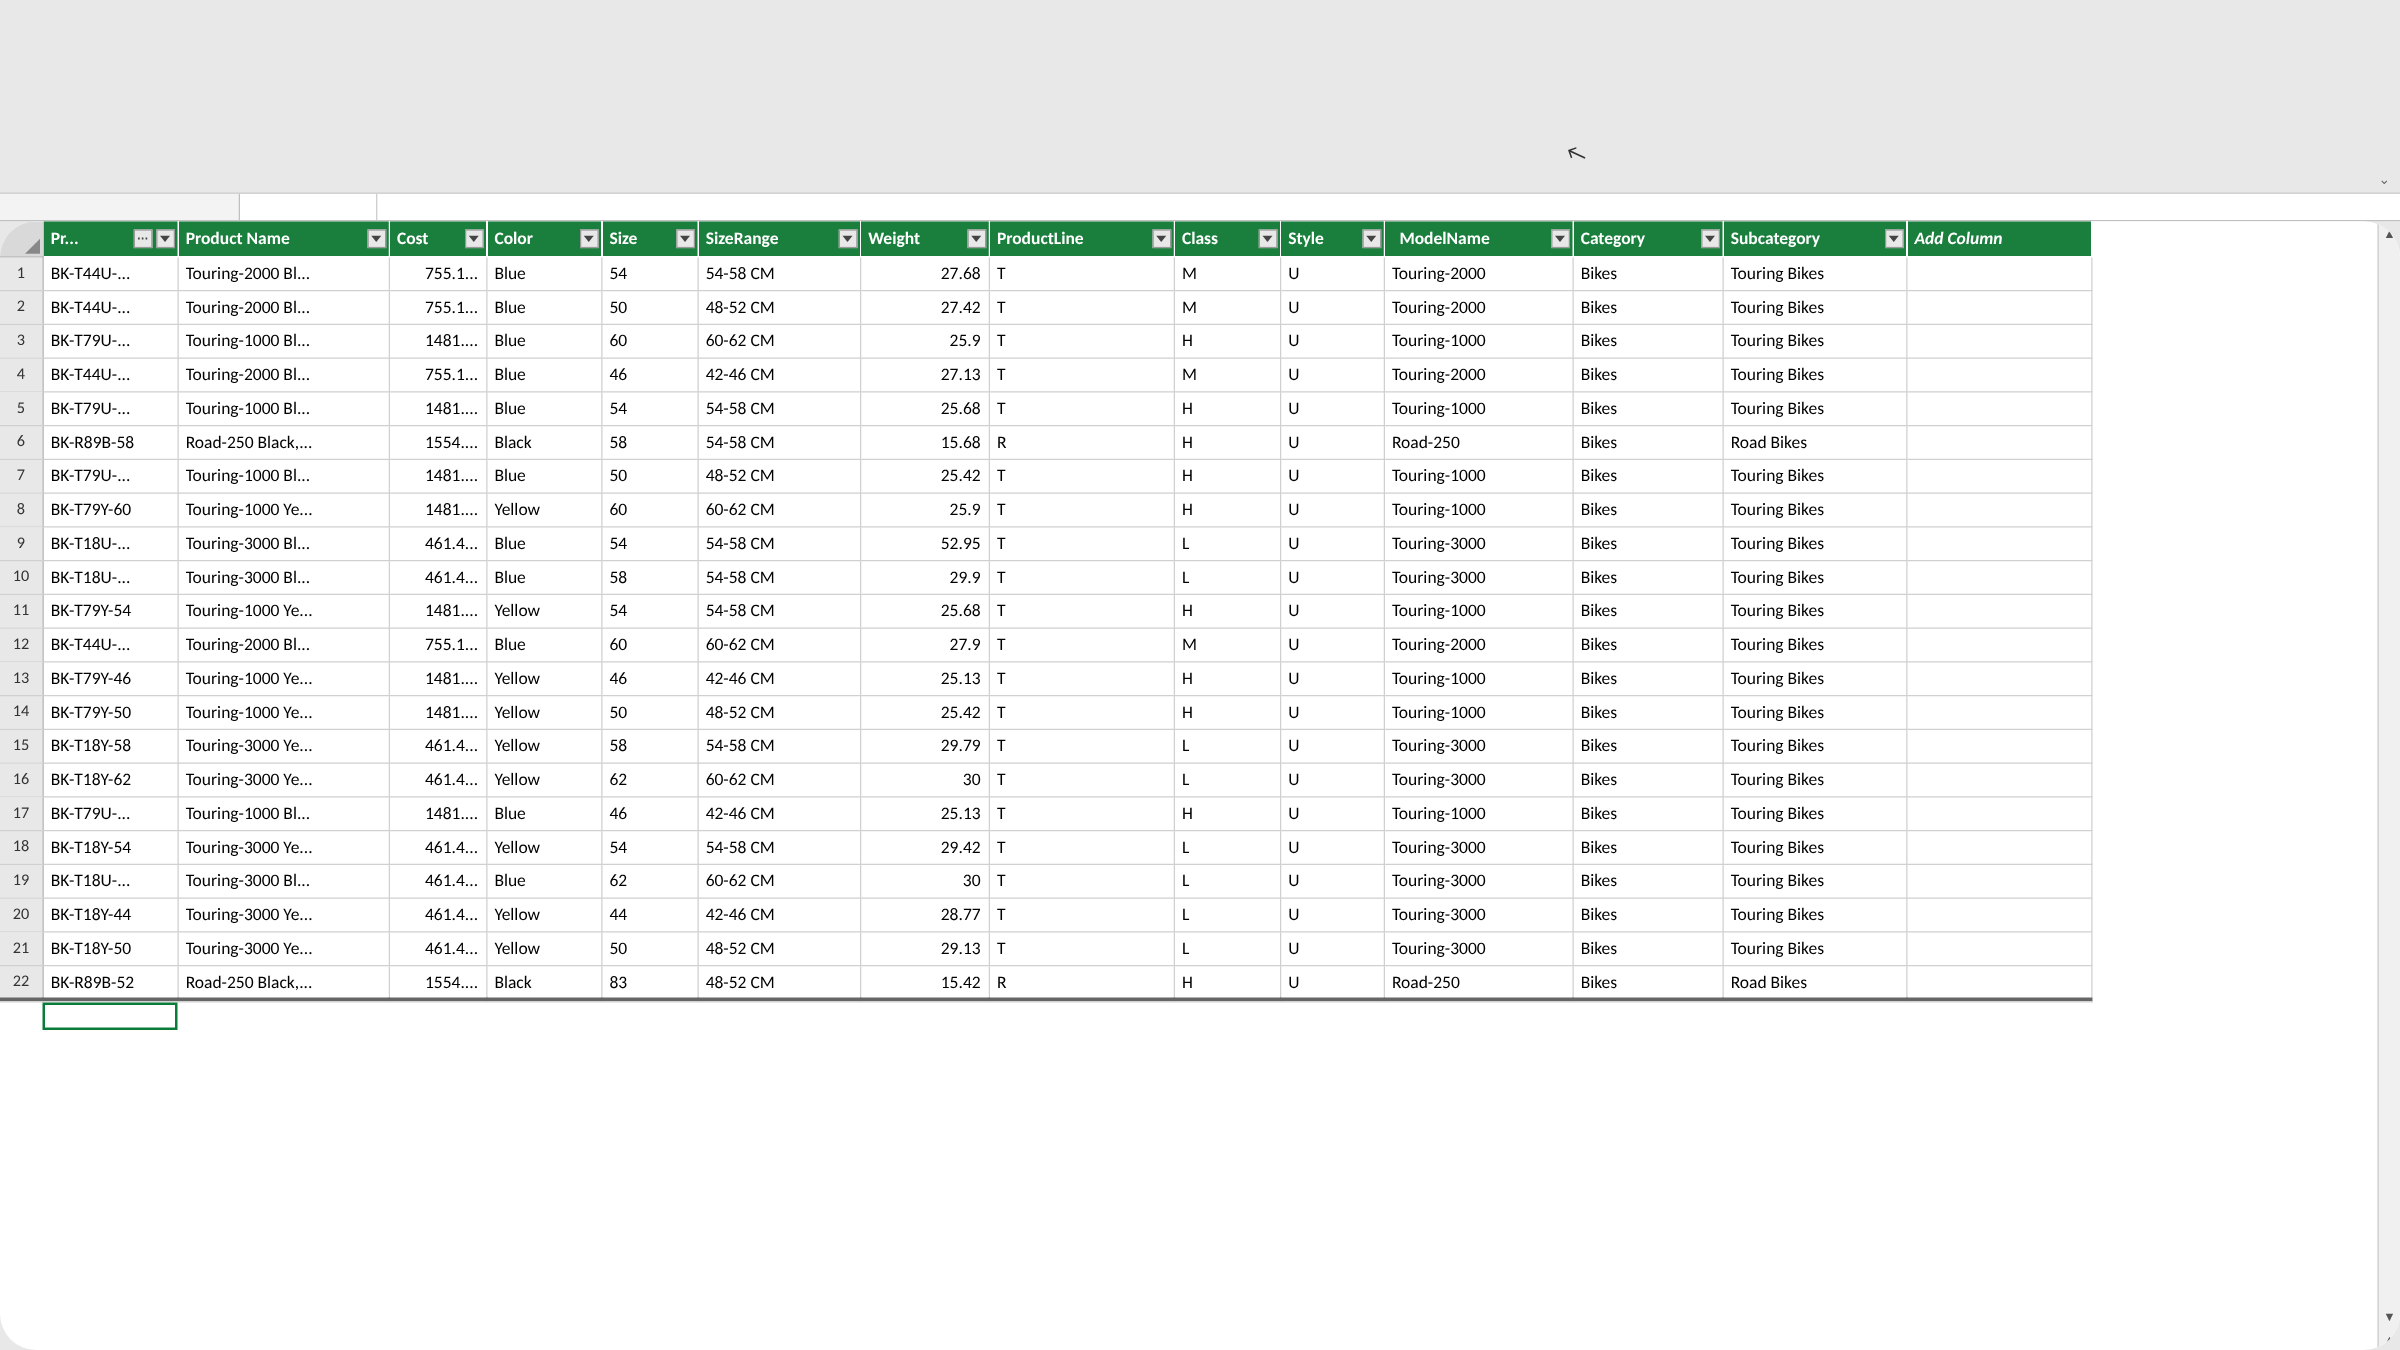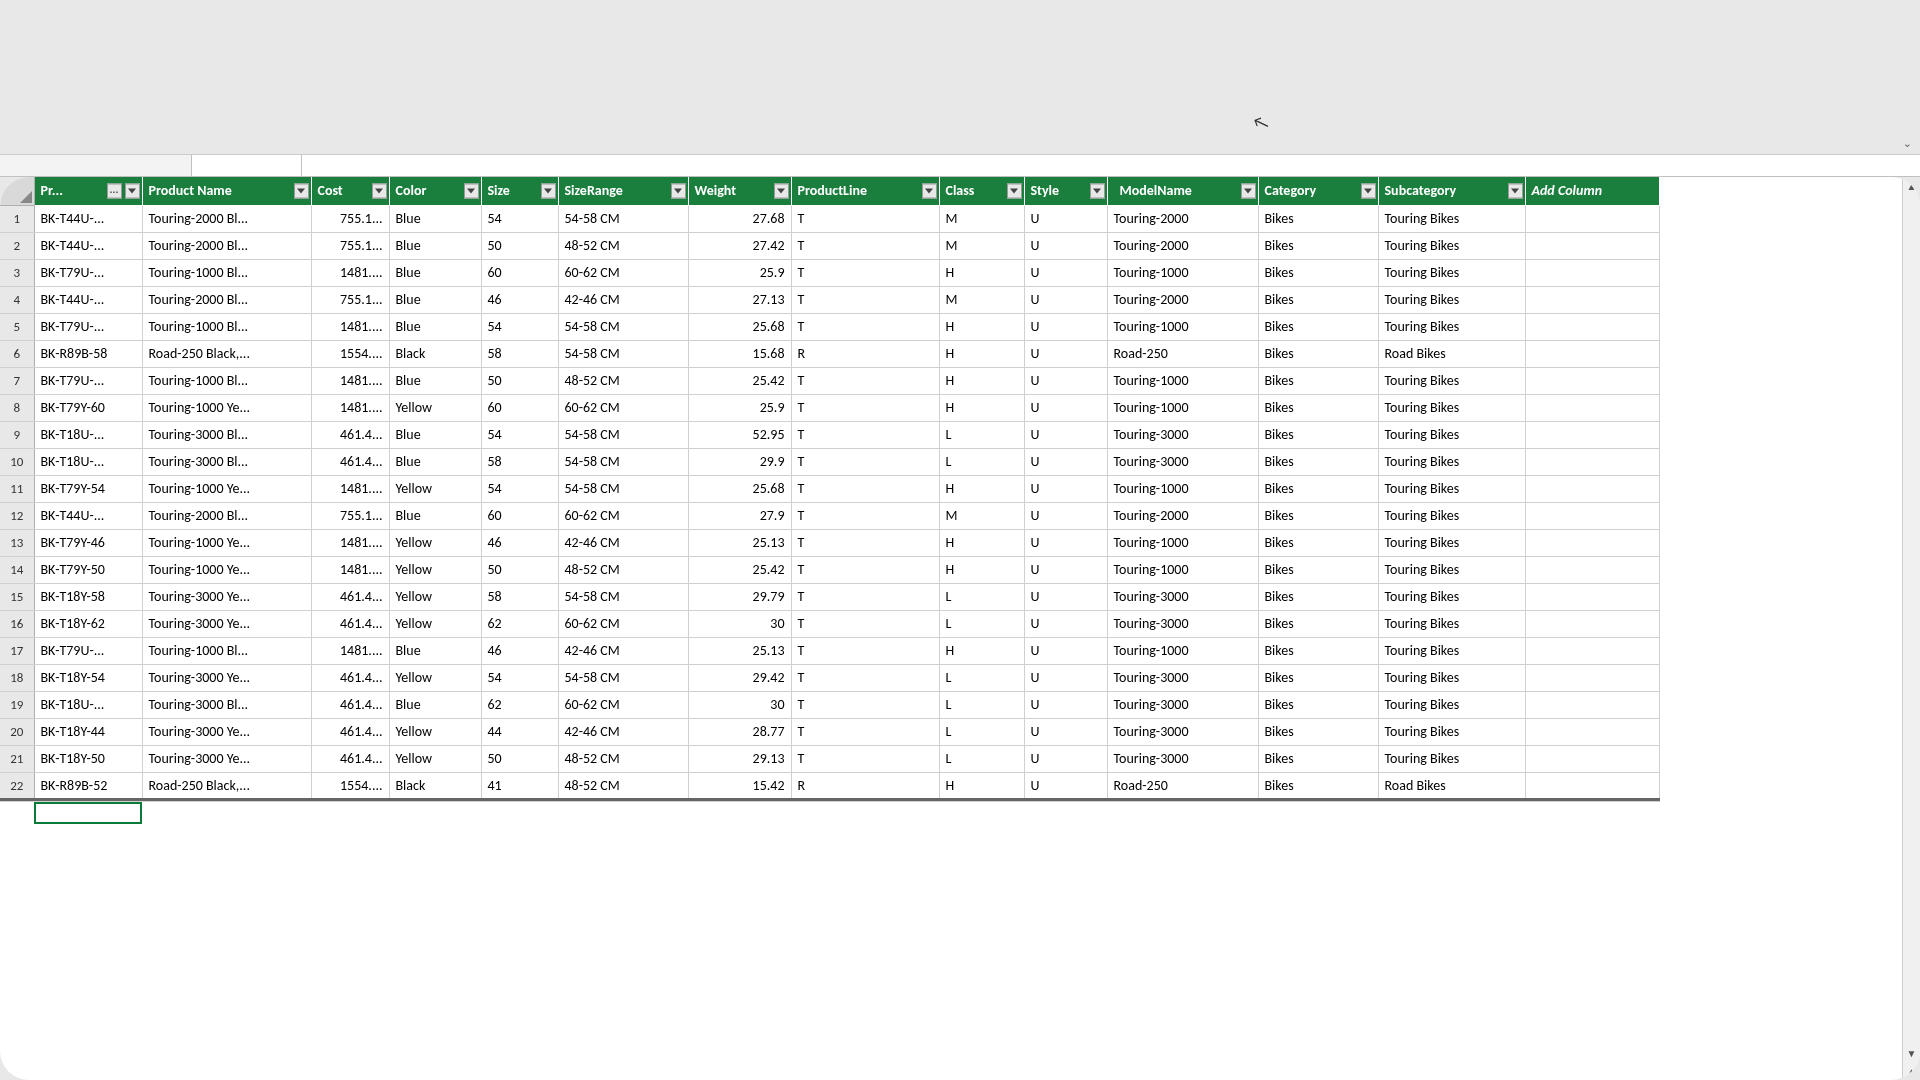--- a/index.html
+++ b/index.html
@@ -202,21 +202,21 @@
           <th style="width: 92px;"><span>Color</span><span class="filter-btn"></span></th>
           <th style="width: 77px;"><span>Size</span><span class="filter-btn"></span></th>
           <th style="width: 130px;"><span>SizeRange</span><span class="filter-btn"></span></th>
           <th style="width: 103px;"><span>Weight</span><span class="filter-btn"></span></th>
           <th style="width: 148px;"><span>ProductLine</span><span class="filter-btn"></span></th>
           <th style="width: 85px;"><span>Class</span><span class="filter-btn"></span></th>
           <th style="width: 83px;"><span>Style</span><span class="filter-btn"></span></th>
           <th style="width: 151px; padding-left: 12px;"><span>ModelName</span><span class="filter-btn"></span></th>
           <th style="width: 120px; margin-top: 32px;"><span>Category</span><span class="filter-btn"></span></th>
           <th style="width: 147px;"><span>Subcategory</span><span class="filter-btn"></span></th>
-          <th class="add-col" style="width: 134px;">Add Column</th>
+          <th class="add-col" style="width: 148px;">Add Column</th>
         </tr>
       </thead>
       <tbody>
         <tr>
           <td class="row-num">1</td>
           <td>BK-T44U-...</td>
           <td>Touring-2000 Bl...</td>
           <td class="num">755.1...</td>
           <td>Blue</td>
           <td>54</td>
@@ -569,21 +569,21 @@
           <td>Bikes</td>
           <td>Touring Bikes</td>
           <td></td>
         </tr>
         <tr>
           <td class="row-num">22</td>
           <td>BK-R89B-52</td>
           <td>Road-250 Black,...</td>
           <td class="num">1554....</td>
           <td>Black</td>
-          <td>41</td>
+          <td>83</td>
           <td>48-52 CM</td>
           <td class="num">15.42</td>
           <td>R</td>
           <td>H</td>
           <td>U</td>
           <td>Road-250</td>
           <td>Bikes</td>
           <td>Road Bikes</td>
           <td></td>
         </tr>

